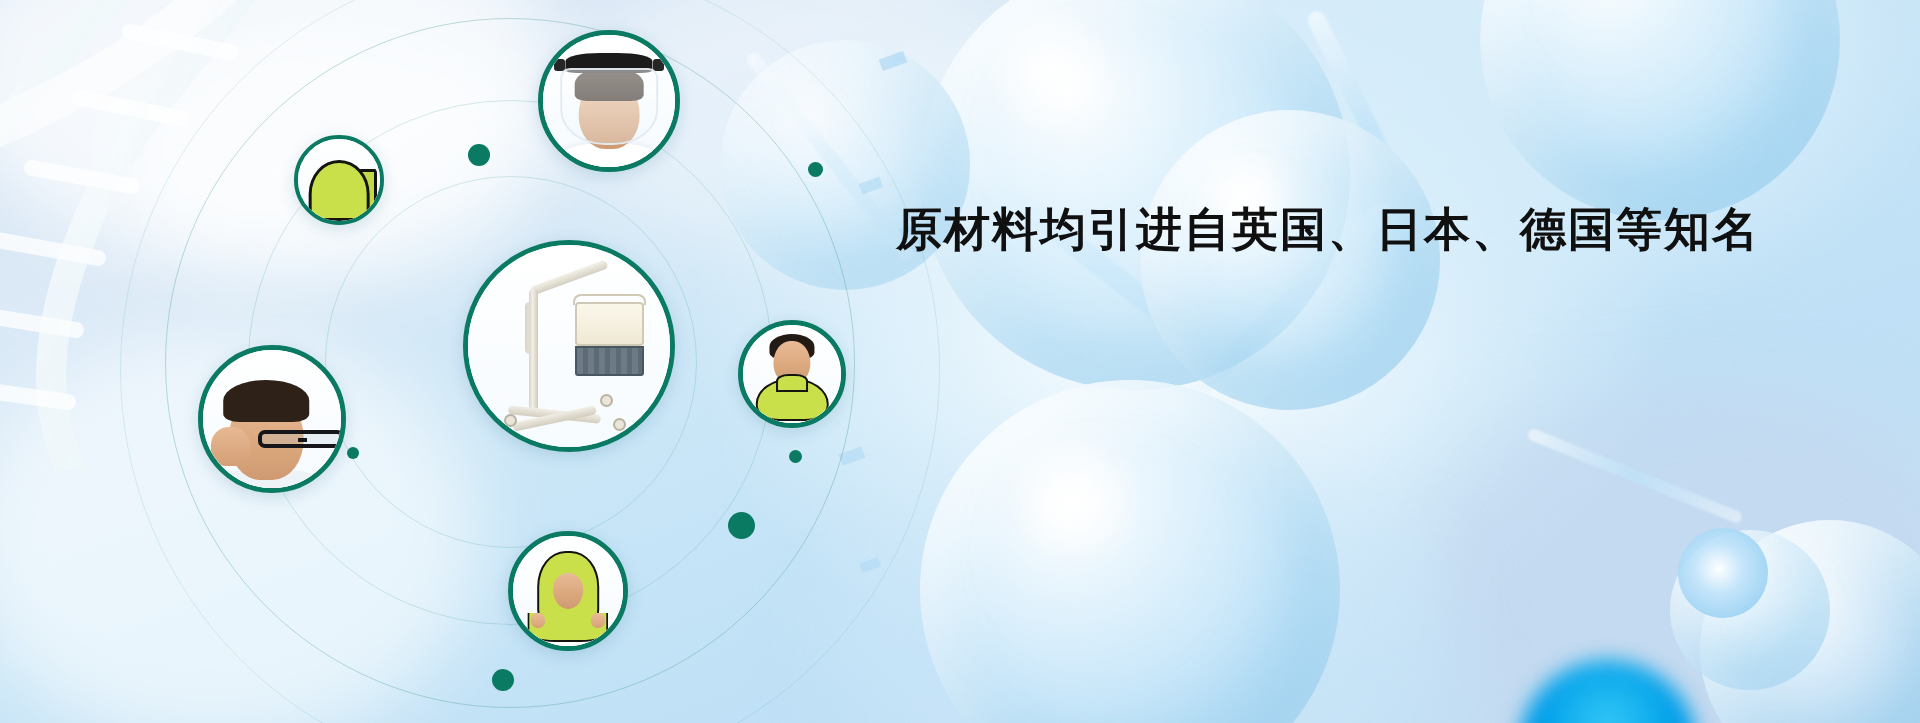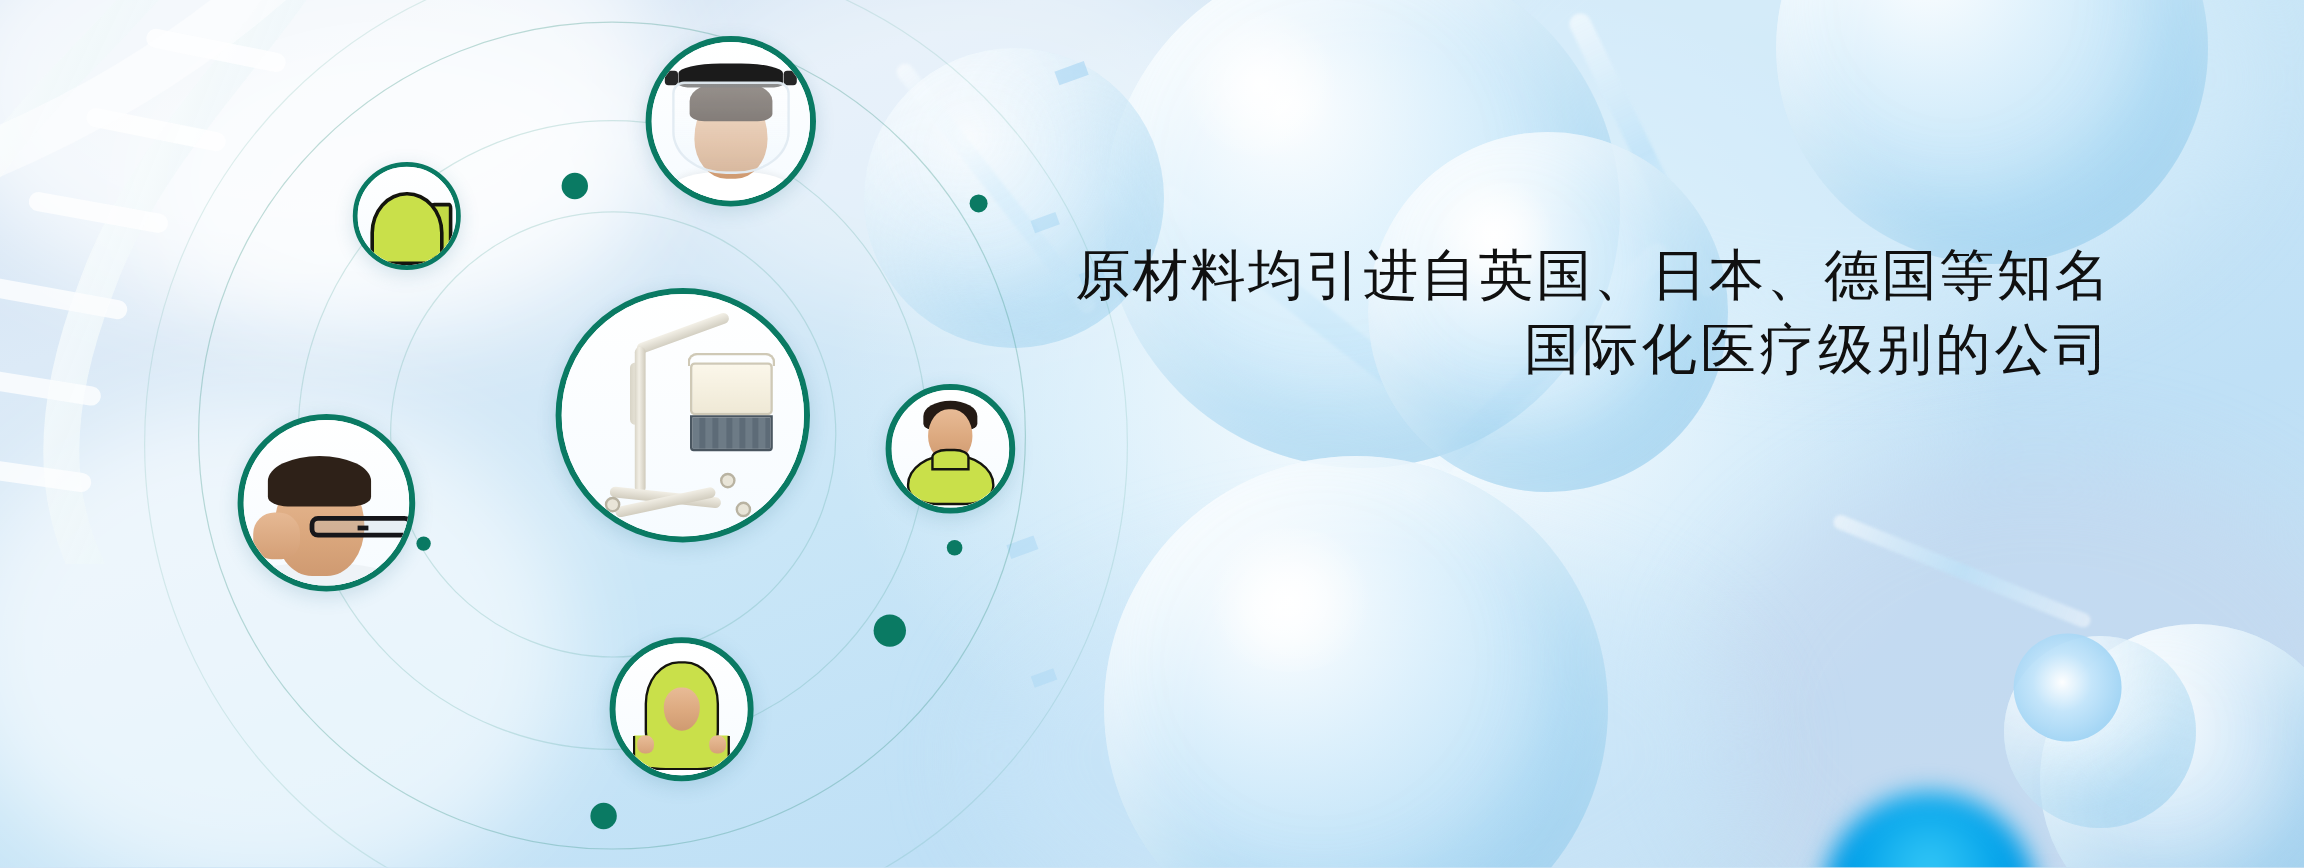--- a/index.html
+++ b/index.html
@@ -130,21 +130,21 @@
 
   
   #copy{
     position:absolute; right:160px; top:198px;
     width:900px; text-align:right;
     pointer-events:none;
   }
   .headline{
     font-family:"Liberation Sans","DejaVu Sans",sans-serif;
     font-size:46px; line-height:62px; letter-spacing:2px;
-    color:#101010; font-weight:400; white-space:nowrap;
+    color:#101010; font-weight:700; white-space:nowrap;
   }
   .headline.l2{ letter-spacing:3px; }
   .sub{
     margin-top:32px;
     font-family:"Liberation Serif","DejaVu Serif",serif;
     font-size:22px; line-height:37px; letter-spacing:.2px;
     color:#7b8b95; font-weight:400;
   }
 </style>
 </head>
@@ -296,18 +296,17 @@
       <div class="hd-hood"></div>
       <div class="hd-face skin"></div>
       <div class="hd-skirt"></div>
       <div class="hd-hand" style="left:16%;"></div>
       <div class="hd-hand" style="right:16%;"></div>
     </div>
   </div>
 
   <div id="copy">
     <div class="headline">原材料均引进自英国、日本、德国等知名</div>
-    <div class="headline l2">国际化医疗级别的公司</div>
     <div class="sub">
     </div>
   </div>
 
 </div>
 
 </body></html>

